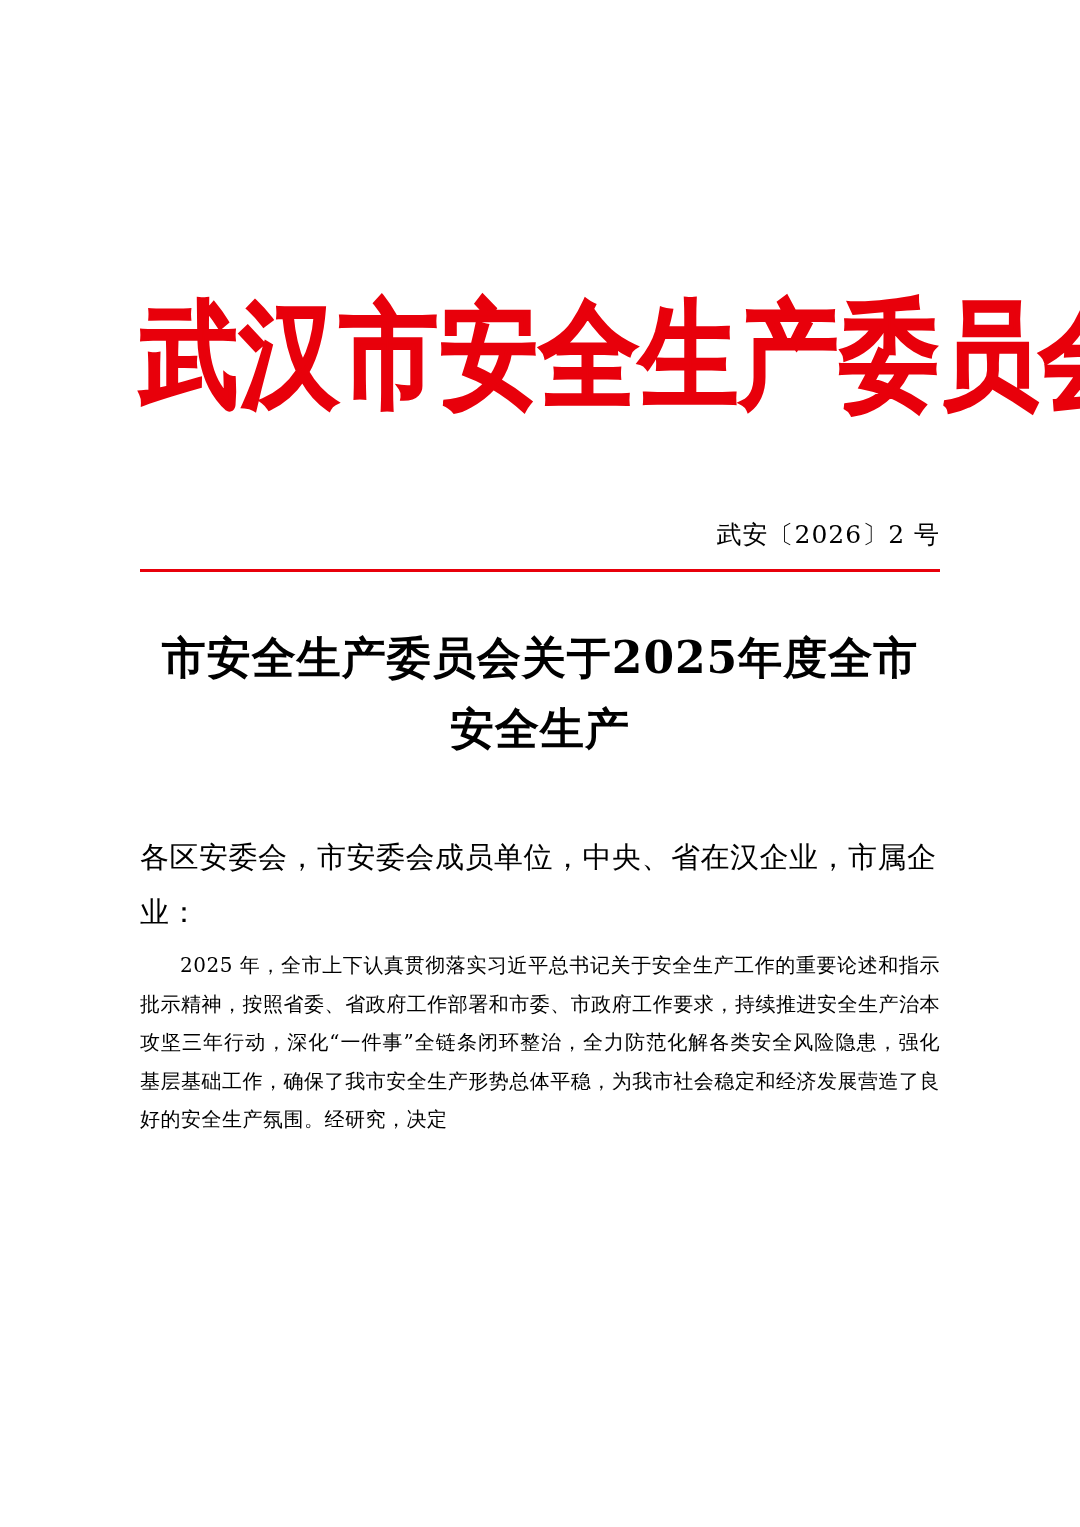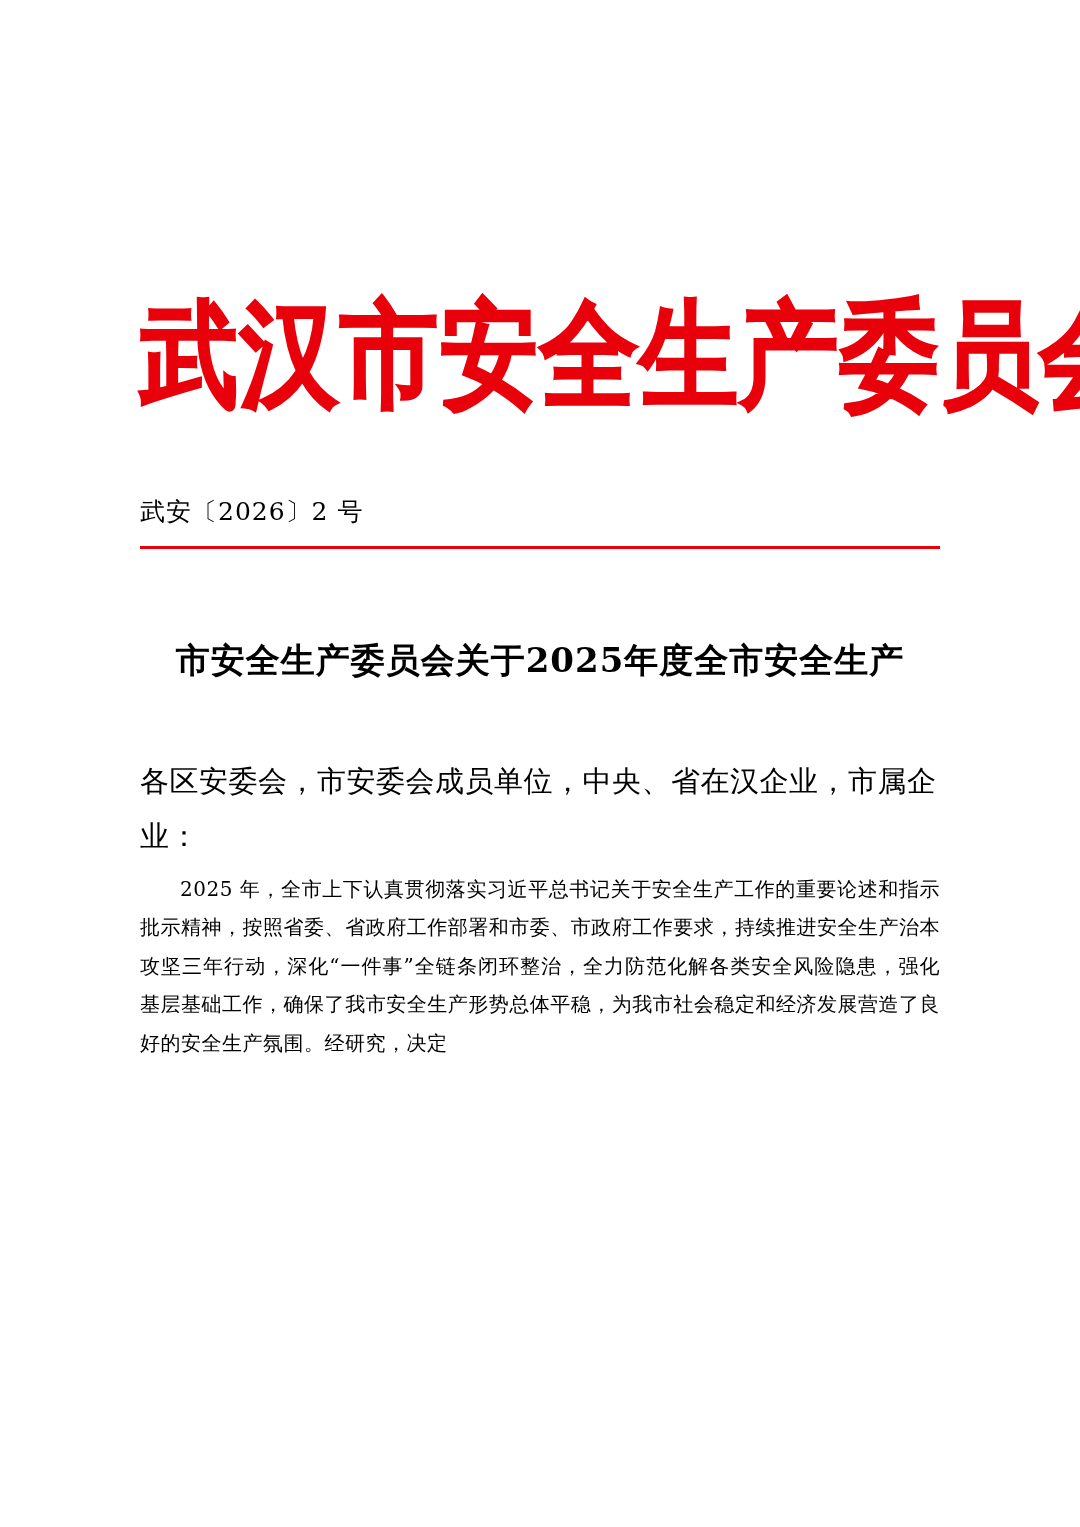--- a/index.html
+++ b/index.html
@@ -35,39 +35,39 @@
     line-height: 1.12;
     letter-spacing: 2px;
     white-space: nowrap;
     -webkit-text-stroke: 2px #e8000b;
     transform: scaleY(1.18);
     transform-origin: center center;
   }
 
   
   .doc-number {
-    margin-top: 85px;
-    text-align: left;
+    margin-top: 108px;
+    text-align: right;
     font-size: 25px;
     letter-spacing: 1px;
     font-family: "DejaVu Serif", "Liberation Serif", serif;
   }
 
   .red-rule {
     margin-top: 18px;
     height: 3px;
     background: #e8000b;
     width: 100%;
   }
 
   
   .doc-title {
-    margin-top: 84px;
+    margin-top: 50px;
     text-align: center;
-    font-size: 34px;
+    font-size: 44px;
     font-weight: bold;
     line-height: 1.62;
     letter-spacing: 1px;
     font-family: "DejaVu Serif", "Liberation Serif", serif;
   }
   .doc-title .line {
     display: block;
   }
 
   

